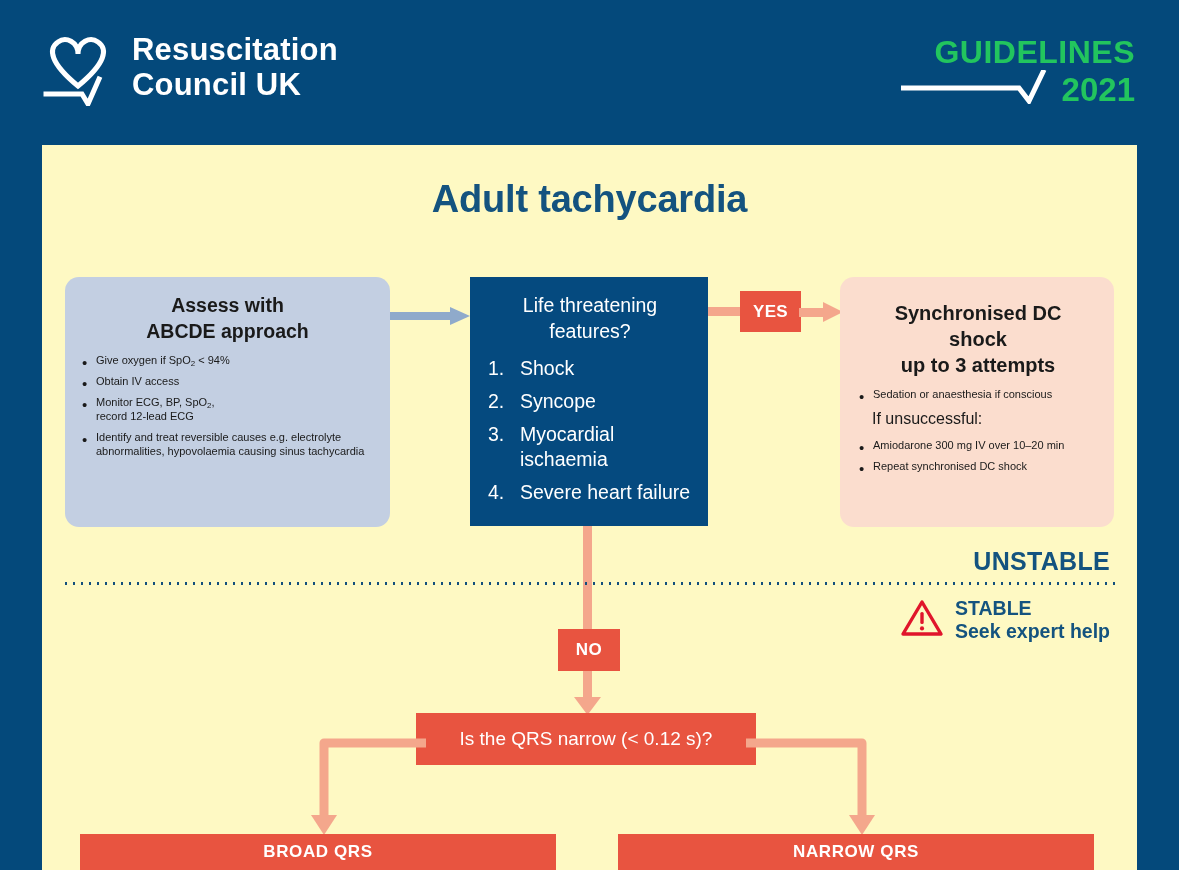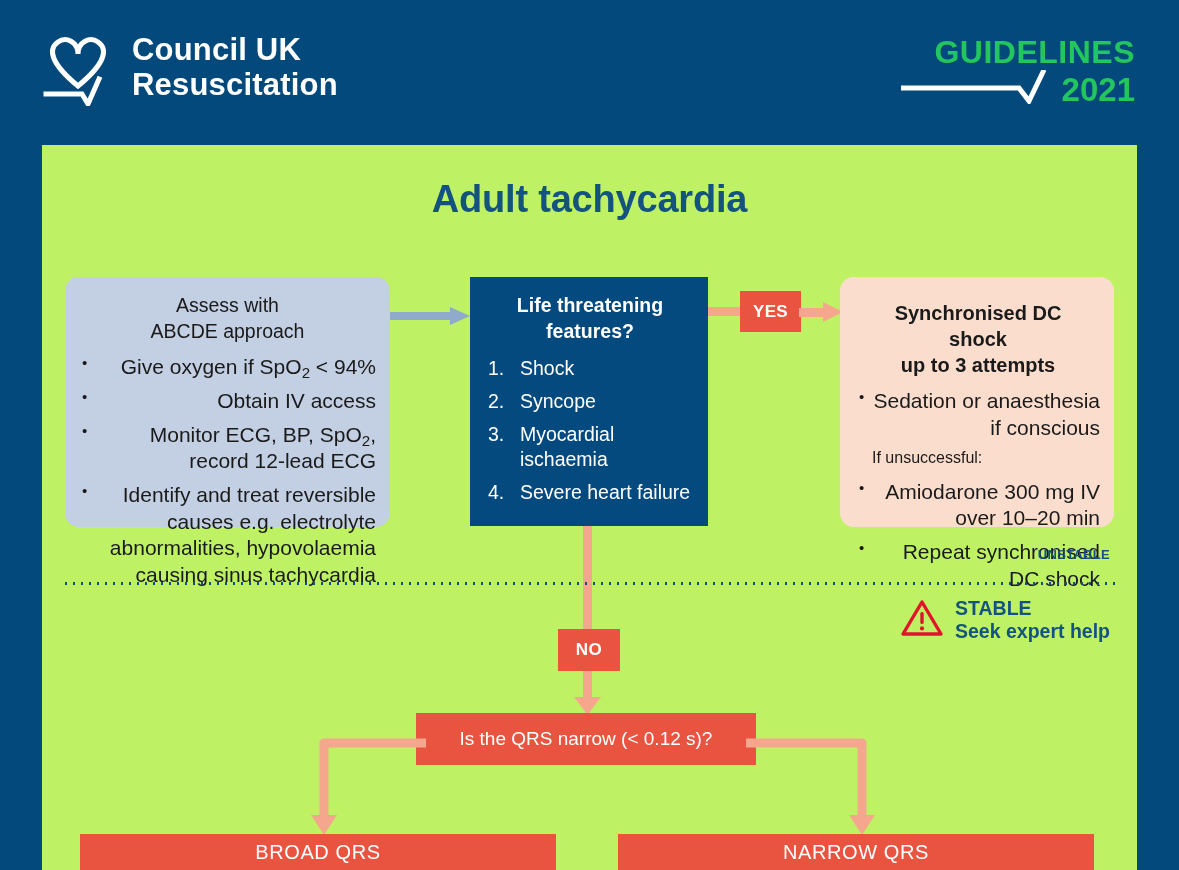--- a/index.html
+++ b/index.html
@@ -11,81 +11,81 @@
   }
   .header{position:absolute;left:0;top:0;width:1179px;height:145px;}
   .logo-wrap{position:absolute;left:42px;top:30px;display:flex;align-items:center;gap:18px;}
   .logo-mark{width:72px;height:76px;flex:0 0 auto;}
   .logo-text{color:#fff;font-size:31px;font-weight:bold;line-height:1.12;letter-spacing:.2px;}
   .guidelines{position:absolute;right:44px;top:36px;text-align:right;color:#22c55e;}
   .guidelines .g-word{font-size:32px;font-weight:bold;letter-spacing:.5px;line-height:1;}
   .guidelines .g-row{display:flex;align-items:center;justify-content:flex-end;margin-top:2px;}
   .guidelines .g-year{font-size:33px;font-weight:bold;line-height:1;margin-left:1px;}
 
-  .card{position:absolute;left:42px;top:145px;width:1095px;height:725px;background:#bef264;}
+  .card{position:absolute;left:42px;top:145px;width:1095px;height:725px;background:#fef9c3;}
 
   .page-title{position:absolute;left:0;top:33px;width:1095px;text-align:center;
     color:#14537F;font-size:38px;font-weight:bold;letter-spacing:-.2px;}
 
   .box{position:absolute;box-sizing:border-box;}
   .box-assess{left:23px;top:132px;width:325px;height:250px;background:#C3CFE2;border-radius:14px;padding:16px 14px 10px 14px;}
-  .box-assess h3{margin:0;text-align:center;color:#1A1A1A;font-size:19.5px;font-weight:normal;line-height:1.32;}
+  .box-assess h3{margin:0;text-align:center;color:#1A1A1A;font-size:19.5px;font-weight:bold;line-height:1.32;}
   .box-life{left:428px;top:132px;width:238px;height:249px;background:#054A7F;padding:16px 14px 10px 16px;}
-  .box-life h3{margin:0;text-align:center;color:#fff;font-size:19.5px;font-weight:bold;line-height:1.32;}
+  .box-life h3{margin:0;text-align:center;color:#fff;font-size:19.5px;font-weight:normal;line-height:1.32;}
   .box-dc{left:798px;top:132px;width:274px;height:250px;background:#FBDDCE;border-radius:14px;padding:15px 14px 10px 16px;}
   .box-dc h3{margin:8px;text-align:center;color:#1A1A1A;font-size:20px;font-weight:bold;line-height:1.3;}
 
   ul.bl{list-style:none;margin:10px 0 0 0;padding:0;}
-  ul.bl li{position:relative;padding-left:17px;font-size:21px;line-height:1.27;color:#1A1A1A;margin-bottom:7px;text-align:right;}
+  ul.bl li{position:relative;padding-left:17px;font-size:11px;line-height:1.27;color:#1A1A1A;margin-bottom:7px;}
   ul.bl li:before{content:"\2022";position:absolute;left:3px;top:-1px;font-size:15px;}
   .plain-line{font-size:16px;color:#1A1A1A;line-height:1.27;margin:0 0 7px 16px;}
 
   ol.nl{list-style:none;margin:12px 0 0 0;padding:0;counter-reset:n;}
   ol.nl li{position:relative;padding-left:34px;font-size:19.5px;line-height:1.28;color:#fff;margin-bottom:8px;counter-increment:n;}
   ol.nl li:before{content:counter(n) ".";position:absolute;left:2px;top:0;font-size:19.5px;}
 
   .arrow-blue{position:absolute;left:348px;top:162px;width:80px;height:18px;}
   .conn{position:absolute;background:#F4A78C;}
   .badge{position:absolute;background:#E85440;color:#fff;font-weight:bold;font-size:17px;
     display:flex;align-items:center;justify-content:center;letter-spacing:.4px;}
   .badge-yes{left:698px;top:146px;width:61px;height:41px;}
   .badge-no{left:516px;top:484px;width:62px;height:42px;}
 
-  .unstable{position:absolute;right:27px;top:402px;color:#14537F;font-size:13px;font-weight:bold;letter-spacing:.3px;}
+  .unstable{position:absolute;right:27px;top:402px;color:#14537F;font-size:25px;font-weight:bold;letter-spacing:.3px;}
   .dotted{position:absolute;left:20px;top:437px;width:1058px;height:3px;
     background-image:radial-gradient(circle,#134F7C 1.3px,transparent 1.4px);
     background-size:8px 3px;background-repeat:repeat-x;}
   .stable-wrap{position:absolute;right:27px;top:452px;display:flex;align-items:center;gap:11px;}
   .stable-text{color:#14537F;font-size:19.5px;font-weight:bold;line-height:1.2;text-align:left;}
 
   .box-qrs{left:374px;top:568px;width:340px;height:52px;background:#E85440;
     display:flex;align-items:center;justify-content:center;}
   .box-qrs span{color:#fff;font-size:19px;font-weight:normal;}
 
   .bar{position:absolute;background:#E85440;height:36px;display:flex;align-items:center;justify-content:center;}
-  .bar span{color:#fff;font-size:20px;font-weight:normal;letter-spacing:.6px;}
+  .bar span{color:#fff;font-size:17px;font-weight:bold;letter-spacing:.6px;}
   .bar-broad{left:38px;top:689px;width:476px;}
   .bar-narrow{left:576px;top:689px;width:476px;}
 
   sub{font-size:.72em;vertical-align:baseline;position:relative;top:.25em;}
 </style>
 </head>
 <body>
 
 <div class="header">
   <div class="logo-wrap">
     <span class="logo-mark">
       <svg viewBox="0 0 72 76" width="72" height="76" aria-hidden="true">
         <path d="M36 24 C36 12, 24 6, 16 12 C6 19, 8 33, 36 56 C64 33, 66 19, 56 12 C48 6, 36 12, 36 24 Z" fill="none" stroke="#ffffff" stroke-width="5"></path>
         <path d="M4 64 L40 64 L46 74 L57 49" fill="none" stroke="#ffffff" stroke-width="5" stroke-linecap="square" stroke-linejoin="miter"></path>
       </svg>
     </span>
     <div class="logo-text">
+      <div>Resuscitation</div>
       <div>Council UK</div>
-      <div>Resuscitation</div>
     </div>
   </div>
 
   <div class="guidelines">
     <div class="g-word">GUIDELINES</div>
     <div class="g-row">
       <span>
         <svg width="160" height="34" viewBox="0 0 160 34" aria-hidden="true">
           <path d="M2 18 L118 18 L128 31 L142 2" fill="none" stroke="#ffffff" stroke-width="5" stroke-linecap="square"></path>
         </svg>

